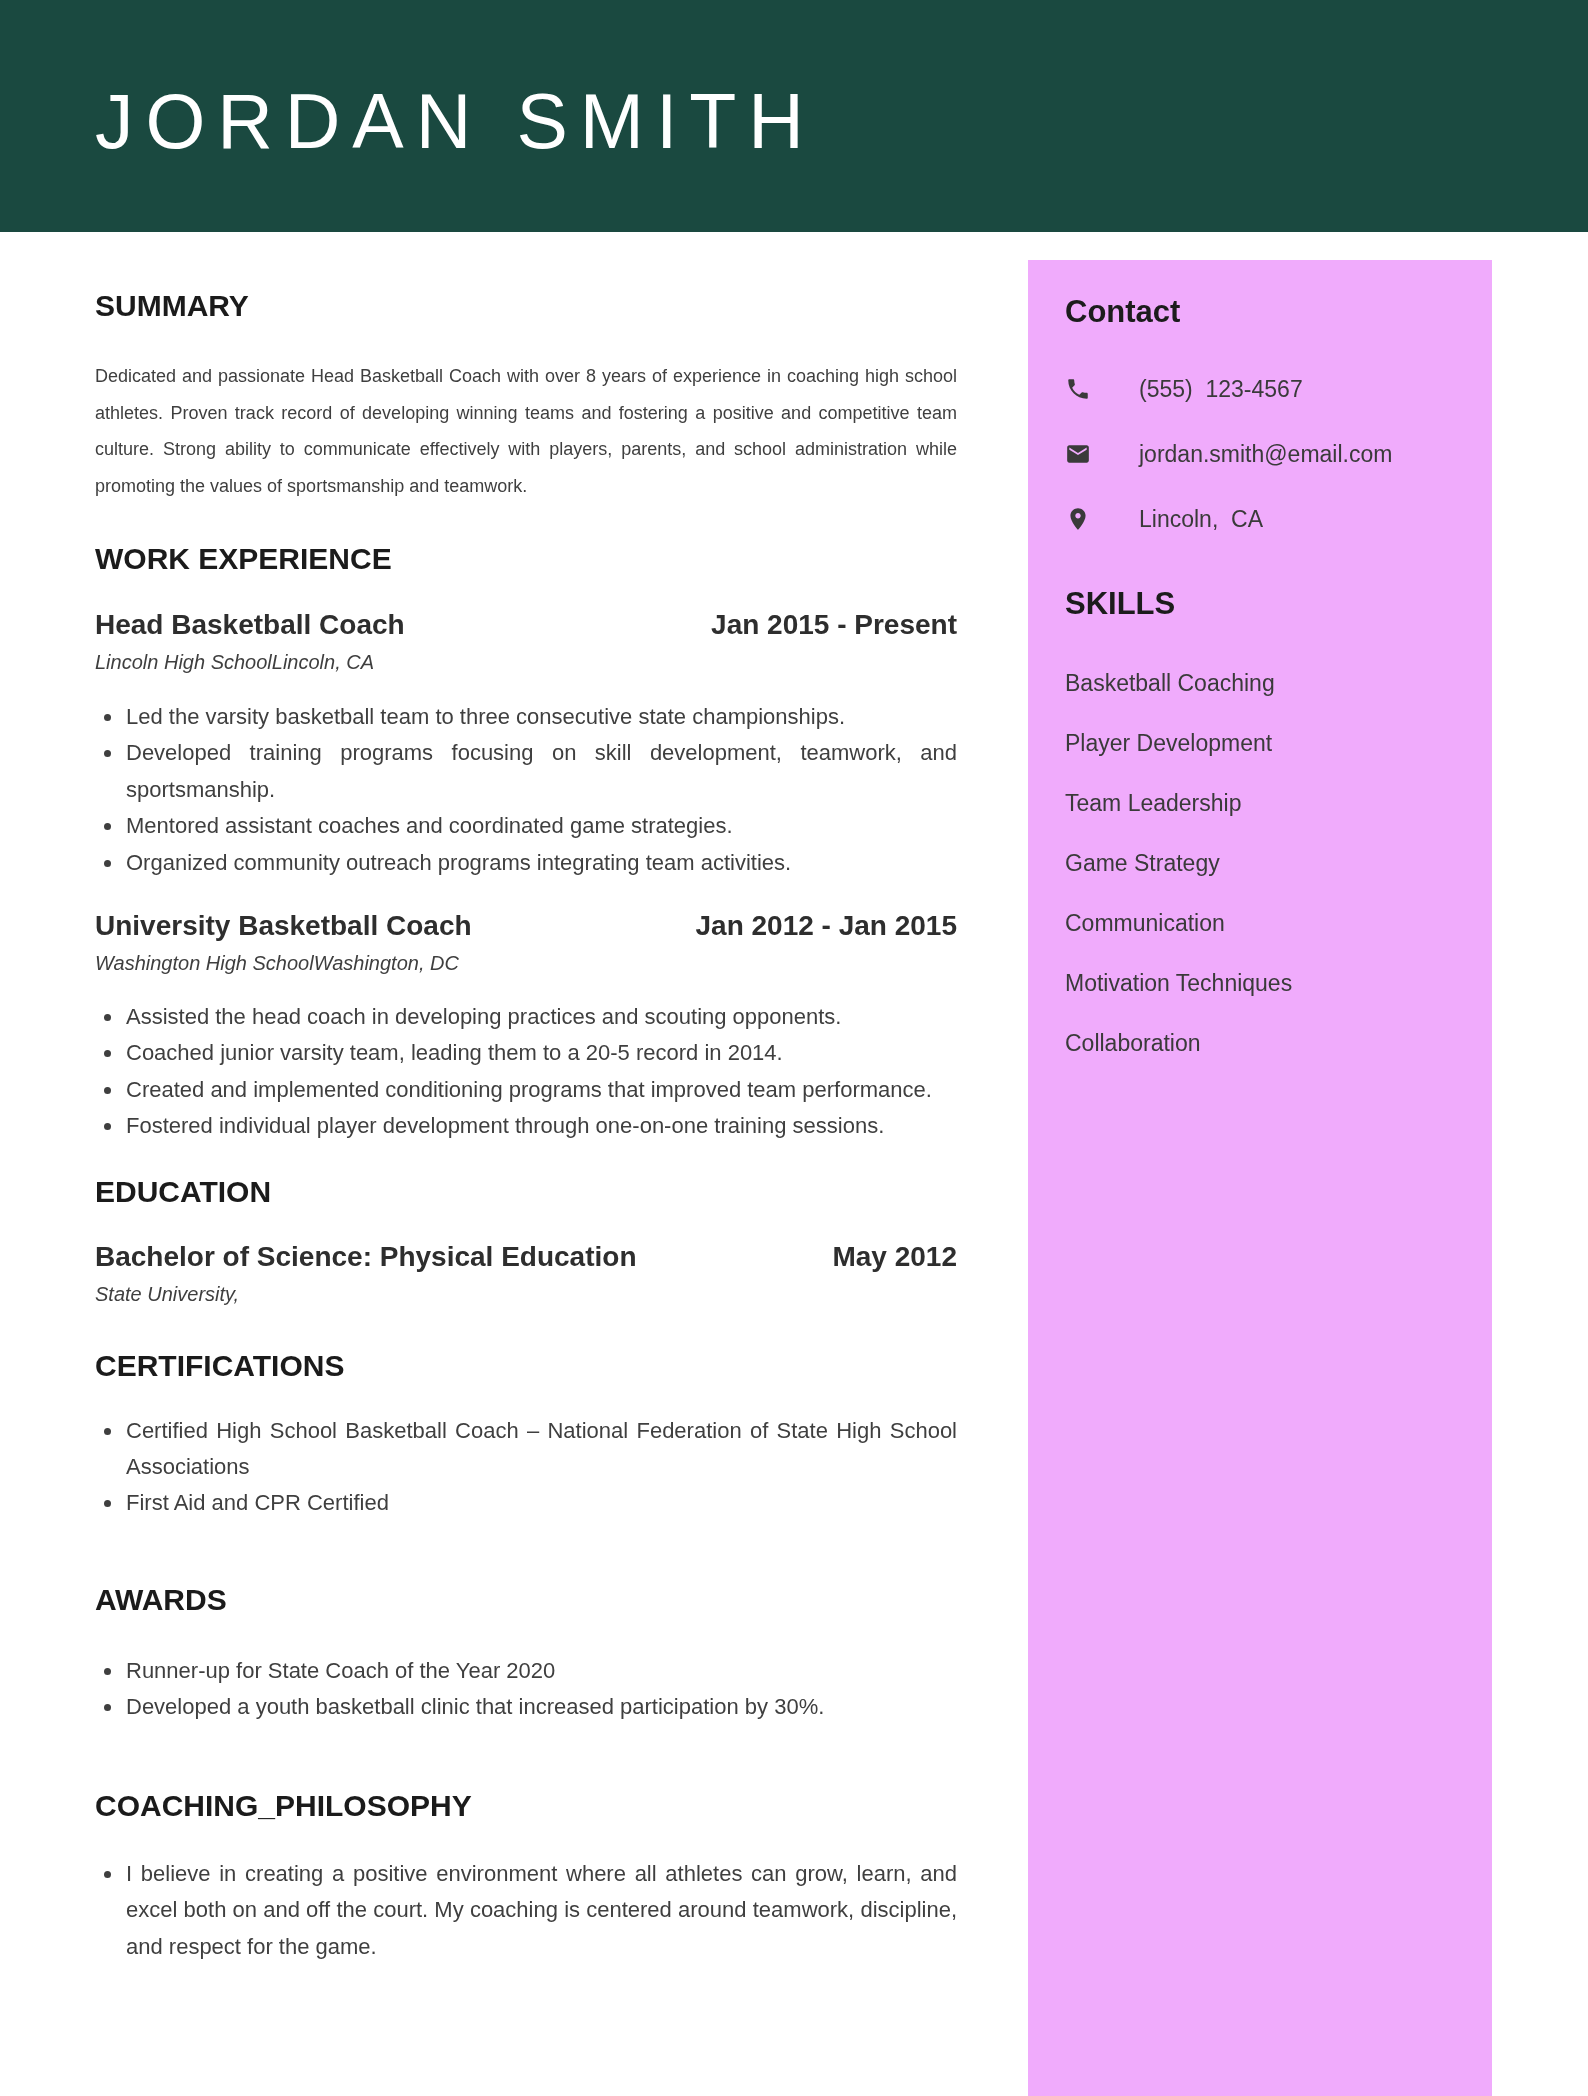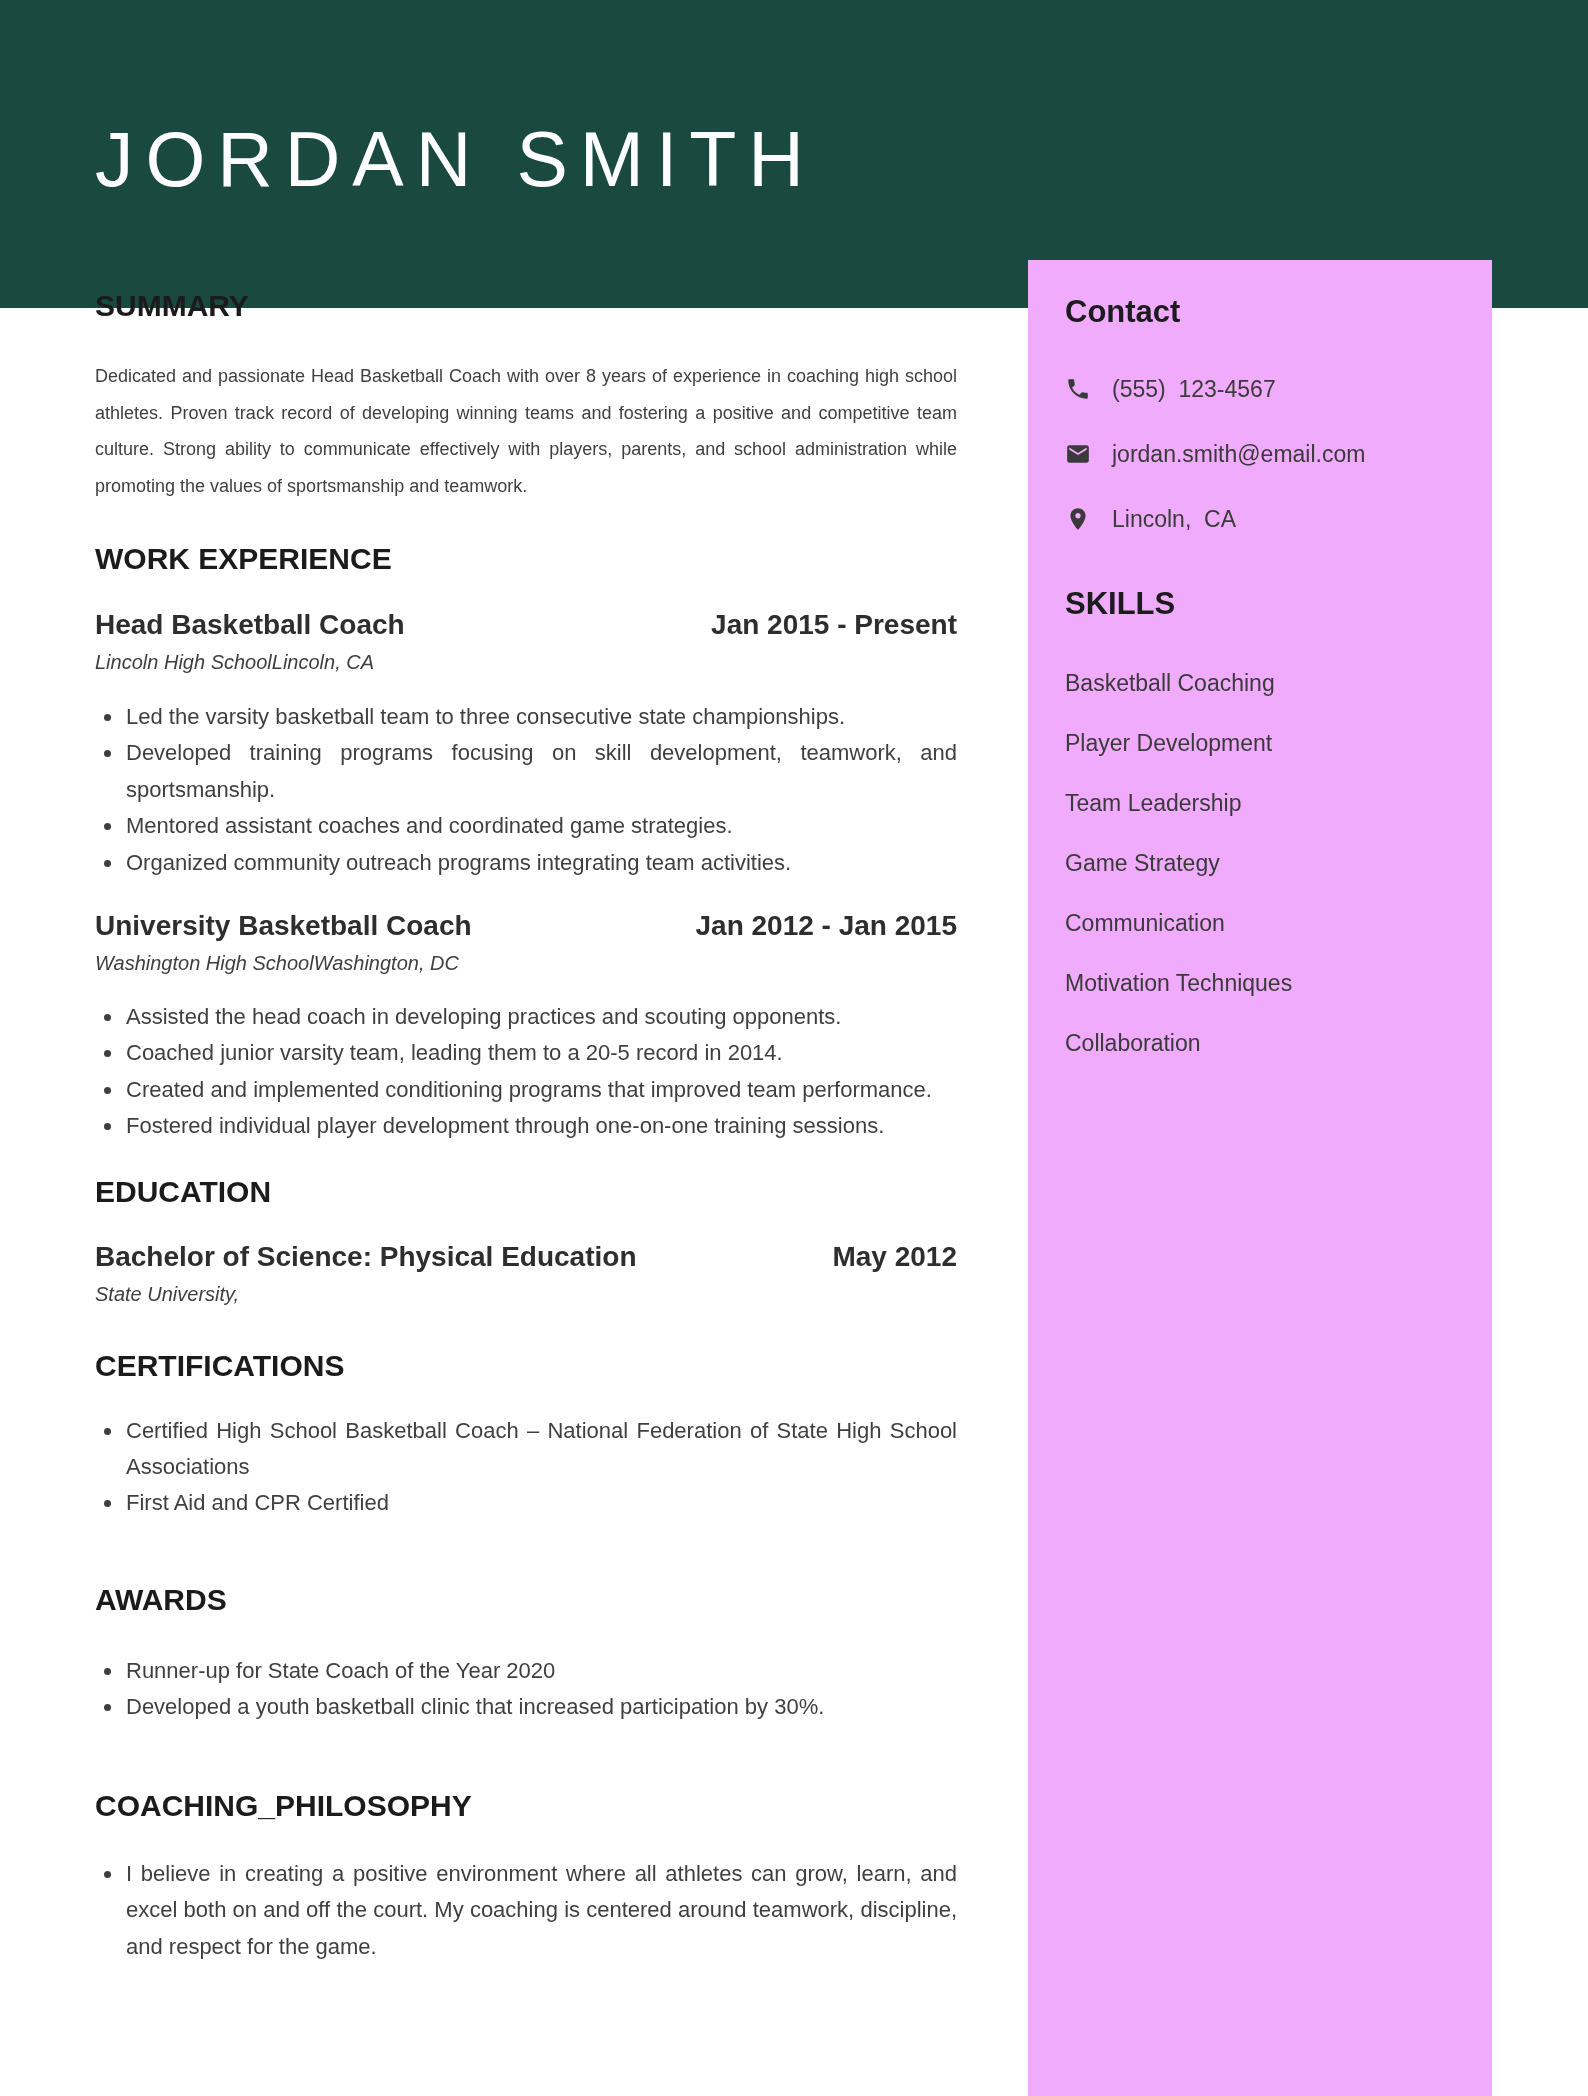--- a/index.html
+++ b/index.html
@@ -7,21 +7,21 @@
   body {
     position:relative;
     background:#ffffff;
     font-family:"Liberation Sans","DejaVu Sans",sans-serif;
     color:#3f3f3f;
     overflow:hidden;
   }
 
   
   .header {
-    position:absolute; left:0; top:0; width:1588px; height:308px;
+    position:absolute; left:0; top:0; width:1588px; height:232px;
     background:#1A4940;
     display:flex; align-items:center;
     padding-left:95px; padding-top:10px;
   }
   .header h1 {
     color:#ffffff;
     font-size:77px;
     font-weight:400;
     letter-spacing:0.155em;
     line-height:1;
@@ -44,20 +44,21 @@
   .contact-row {
     display:flex; align-items:center;
     margin-bottom:37px;
     min-height:28px;
   }
   .contact-row .cicon { width:26px; height:26px; flex:0 0 26px; margin-right:21px; }
   .contact-row .cicon svg { width:26px; height:26px; fill:#3a3a3a; display:block; }
   .contact-row .cvalue {
     font-size:23px; color:#3a3a3a; line-height:28px;
     white-space:pre-wrap;
+    margin-left:27px;
   }
   .skills-heading { margin-top:52px; }
   .skills-list { list-style:none; margin-top:46px; }
   .skills-list li {
     font-size:23px; color:#3a3a3a; line-height:28px;
     margin-bottom:32px;
   }
 
   
   .main {

